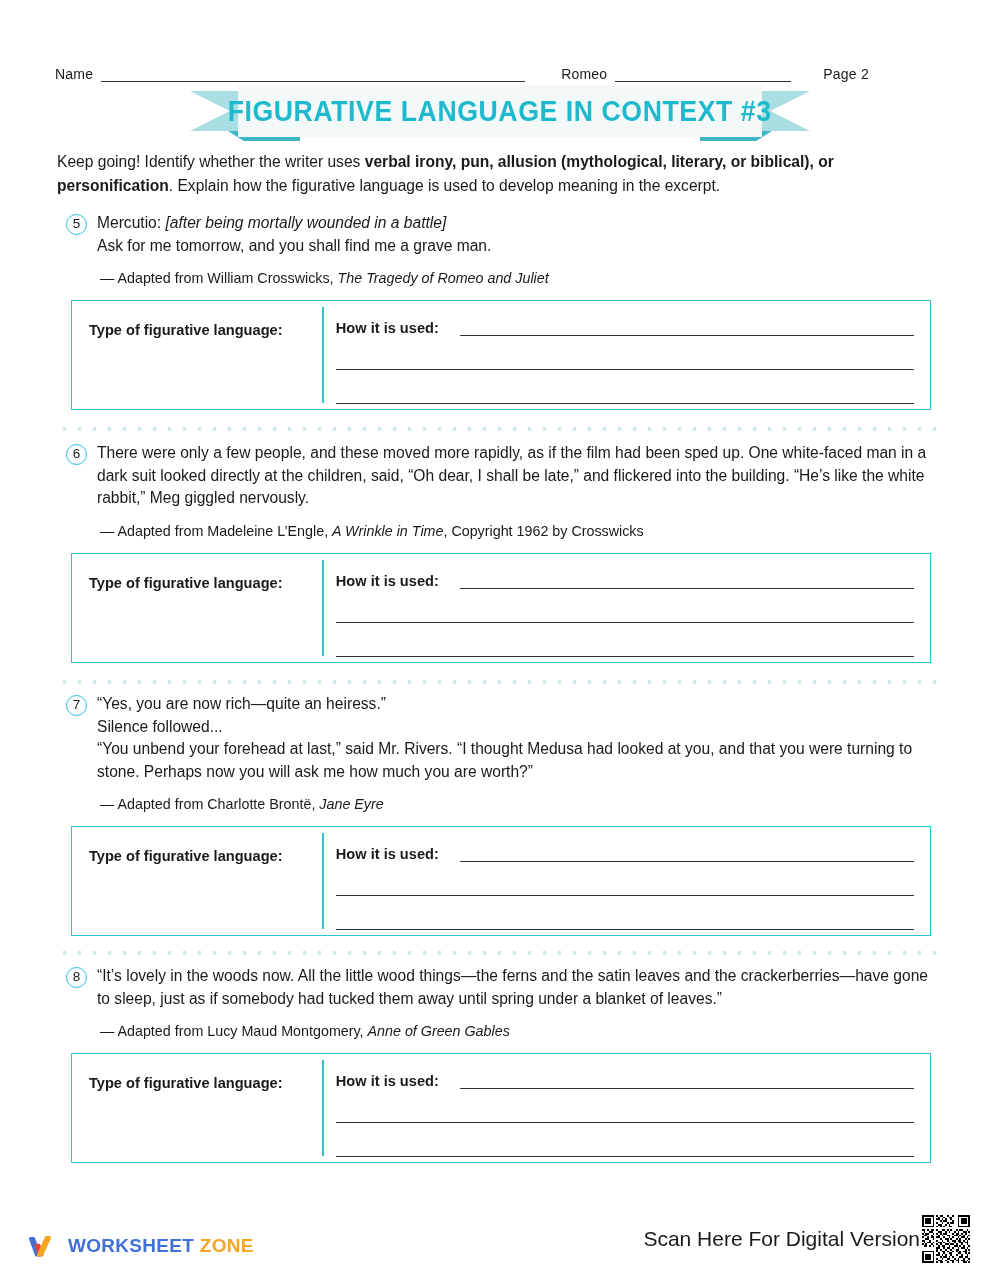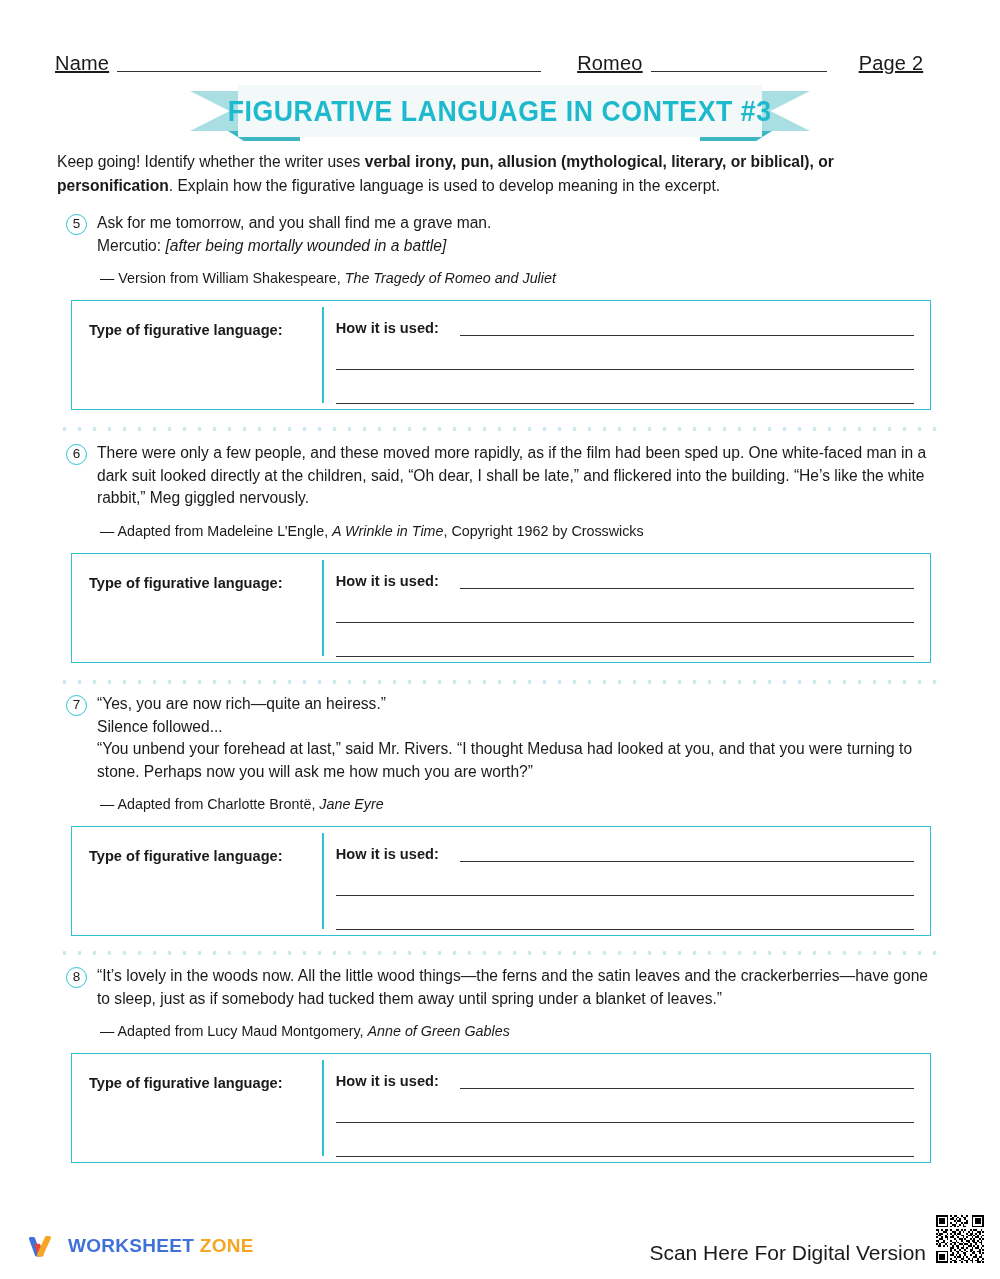--- a/index.html
+++ b/index.html
@@ -22,23 +22,23 @@
   }
 
   
   .header {
     position: absolute;
     top: 52px;
     left: 55px;
     right: 55px;
     height: 30px;
     display: flex;
-    font-size: 20px;
-    color: #1a1a1a;
-    text-decoration: underline;
+    align-items: flex-end;
+    font-size: 14px;
+    color: #1a1a1a;
   }
   .hdr-label { white-space: nowrap; letter-spacing: .2px; }
   .hdr-rule {
     border-bottom: 1.6px solid #333;
     height: 20px;
     margin-left: 8px;
   }
   .name-rule { width: 424px; }
   .date-rule { width: 176px; }
   .hdr-gap-date { margin-left: 36px; }
@@ -231,25 +231,25 @@
   .logo-text {
     font-size: 19px;
     font-weight: bold;
     letter-spacing: .3px;
   }
   .logo-text .ws { color: #4071d8; }
   .logo-text .zn { color: #f5a623; }
 
   .scan-wrap {
     position: absolute;
-    right: 14px;
+    right: 28px;
     bottom: 14px;
     display: flex;
-    align-items: flex-end;
-    gap: 8px;
+    align-items: center;
+    gap: 0;
   }
   .scan-text {
     font-size: 21px;
     color: #1a1a1a;
     white-space: nowrap;
   }
   .qr {
     width: 52px;
     height: 52px;
     background: #fff;
@@ -278,24 +278,24 @@
       <div class="banner-title">FIGURATIVE LANGUAGE IN CONTEXT #3</div>
     </div>
   </div>
 
   <div class="instructions"><span>Keep going! Identify whether the writer uses </span><b>verbal irony, pun, allusion (mythological, literary, or biblical), or personification</b><span>. Explain how the figurative language is used to develop meaning in the excerpt.</span></div>
 
   <div class="qblock" id="q5">
     <div class="q-head">
       <div class="q-num">5</div>
       <div class="q-text">
+        <span class="q-line"><span>Mercutio: </span><i>[after being mortally wounded in a battle]</i></span>
         <span class="q-line">Ask for me tomorrow, and you shall find me a grave man.</span>
-        <span class="q-line"><span>Mercutio: </span><i>[after being mortally wounded in a battle]</i></span>
-      </div>
-      <div class="q-source"><span>— Version from William Shakespeare, </span><i>The Tragedy of Romeo and Juliet</i><span></span></div>
+      </div>
+      <div class="q-source"><span>— Adapted from William Crosswicks, </span><i>The Tragedy of Romeo and Juliet</i><span></span></div>
     </div>
     <div class="ansbox">
       <div class="ans-left">
         <span class="ans-left-label">Type of figurative language:</span>
       </div>
       <div class="ans-divider"></div>
       <div class="ans-right">
         <span class="ans-right-label">How it is used:</span>
         <span class="ruled r1"></span>
         <span class="ruled r2"></span>

